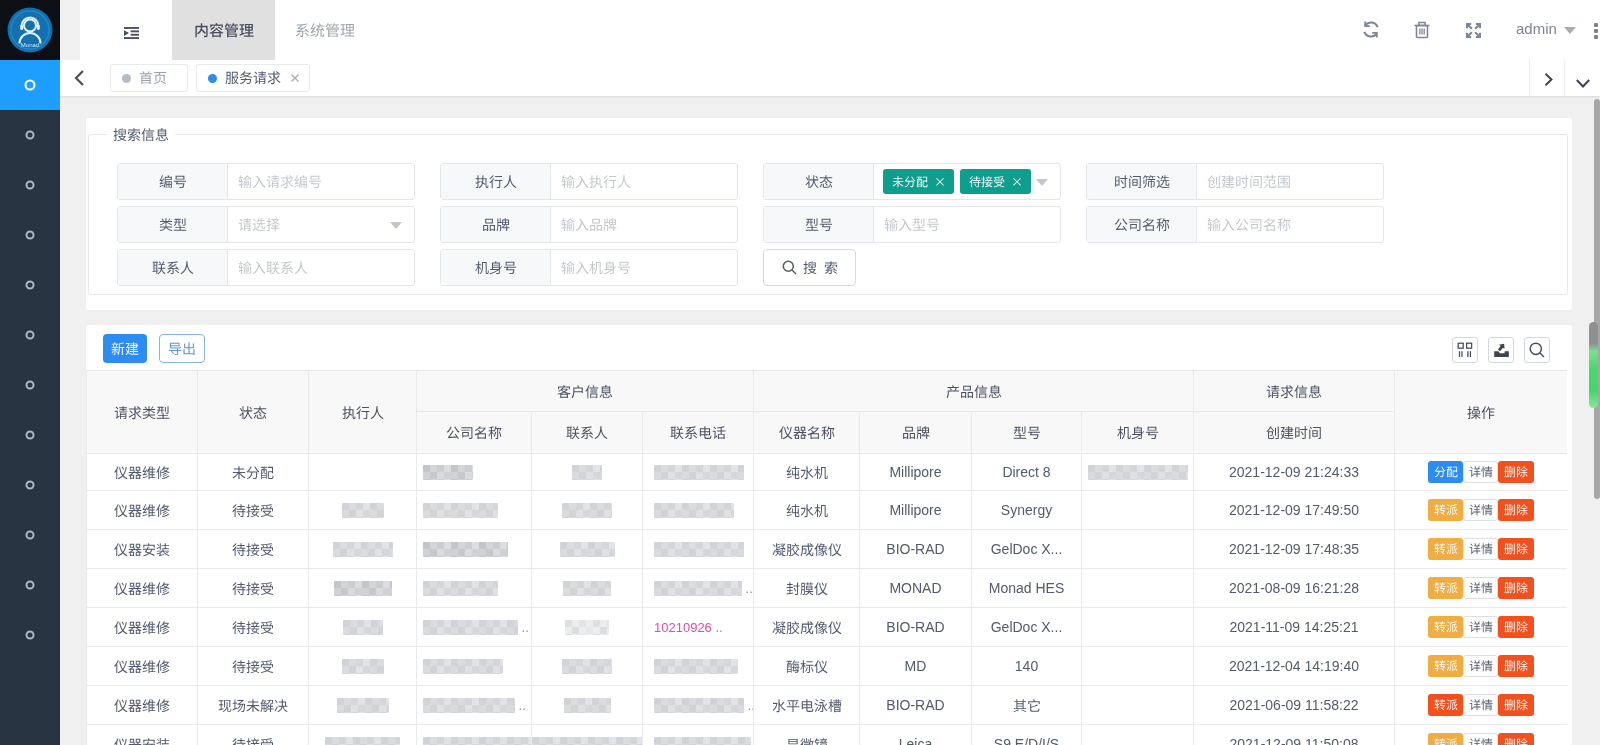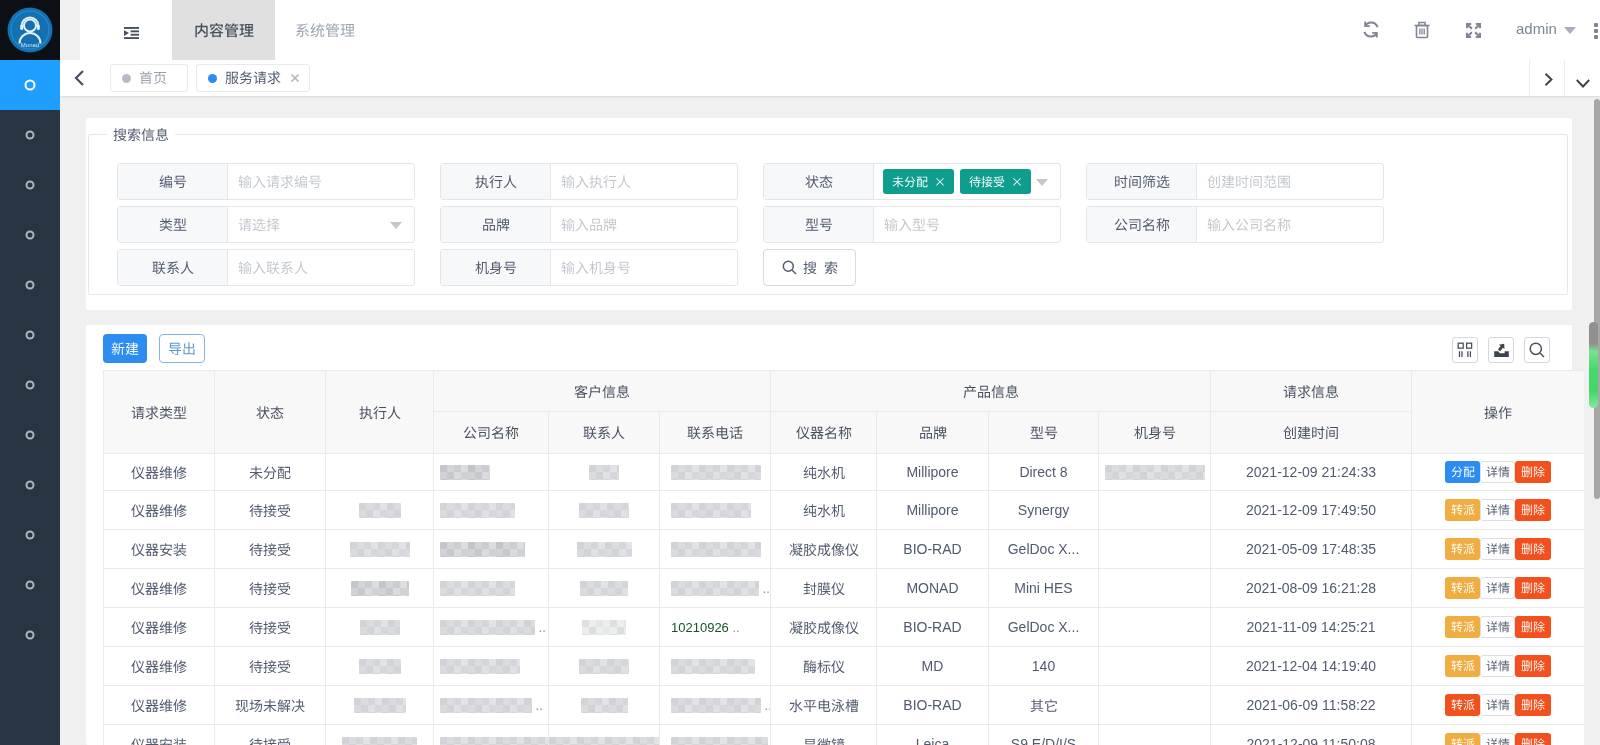--- a/index.html
+++ b/index.html
@@ -601,21 +601,21 @@
             <path d="M7.5 9 L7.5 4.6 L5.4 4.6 L8.9 0.6 L12.4 4.6 L10.3 4.6 L10.3 9 Z" fill="#3d4450"></path>
           </g>
         </svg>
       </div>
       <div class="ibtn" style="left:1438px;">
         <svg width="16" height="16" viewBox="0 0 16 16" fill="none" stroke="#495060" stroke-width="1.5">
           <circle cx="6.8" cy="6.8" r="5.6"></circle>
           <path d="M11 11 L15 15"></path>
         </svg>
       </div>
-      <div class="abs" style="left:17px;top:45px;width:1481px;height:375px;overflow:hidden;">
+      <div class="abs" style="left:0;top:45px;width:1481px;height:375px;overflow:hidden;">
         <table>
           <colgroup>
             <col style="width:111px">
             <col style="width:111px">
             <col style="width:108px">
             <col style="width:115px">
             <col style="width:111px">
             <col style="width:111px">
             <col style="width:106px">
             <col style="width:112px">
@@ -909,21 +909,21 @@
                     <use href="#g78" x="0"></use>
                     <use href="#g79" x="1000"></use>
                     <use href="#g80" x="2000"></use>
                     <use href="#g81" x="3000"></use>
                     <use href="#g64" x="4000"></use>
                   </g>
                 </svg></td>
               <td>BIO-RAD</td>
               <td>GelDoc X...</td>
               <td></td>
-              <td>2021-05-09 17:48:35</td>
+              <td>2021-12-09 17:48:35</td>
               <td>
                 <div class="ag">
                   <span class="ab" style="background:#f0ad42">
                     <svg class="t" width="24" height="12" viewBox="0 0 24 12">
                       <g fill="#ffffff" transform="translate(0,10.3) scale(0.012000,-0.012000)">
                         <use href="#g74" x="0"></use>
                         <use href="#g75" x="1000"></use>
                       </g>
                     </svg>
                   </span>
@@ -975,21 +975,21 @@
                   <rect width="88" height="15" fill="url(#mzp)"></rect>
                 </svg><span style="color:#8b929c;font-size:13px"> ..</span></td>
               <td><svg class="t" width="42" height="14" viewBox="0 0 42 14">
                   <g fill="#515a6e" transform="translate(0,12.0) scale(0.014000,-0.014000)">
                     <use href="#g82" x="0"></use>
                     <use href="#g83" x="1000"></use>
                     <use href="#g64" x="2000"></use>
                   </g>
                 </svg></td>
               <td>MONAD</td>
-              <td>Mini HES</td>
+              <td>Monad HES</td>
               <td></td>
               <td>2021-08-09 16:21:28</td>
               <td>
                 <div class="ag">
                   <span class="ab" style="background:#f0ad42">
                     <svg class="t" width="24" height="12" viewBox="0 0 24 12">
                       <g fill="#ffffff" transform="translate(0,10.3) scale(0.012000,-0.012000)">
                         <use href="#g74" x="0"></use>
                         <use href="#g75" x="1000"></use>
                       </g>
@@ -1032,21 +1032,21 @@
                 </svg></td>
               <td><svg class="t" width="40" height="15" style="border-radius:1px">
                   <rect width="40" height="15" fill="url(#mzp)"></rect>
                 </svg></td>
               <td style="text-align:left;padding-left:6px"><svg class="t" width="95" height="15" style="border-radius:1px">
                   <rect width="95" height="15" fill="url(#mzp)"></rect>
                 </svg><span style="color:#8b929c;font-size:13px"> ..</span></td>
               <td><svg class="t" width="44" height="15" style="border-radius:1px">
                   <rect width="44" height="15" fill="url(#mzl)"></rect>
                 </svg></td>
-              <td style="text-align:left;padding-left:11px"><span style="font-size:13px;color:#14532d">10210926</span><span style="color:#8b929c;font-size:13px"> ..</span></td>
+              <td style="text-align:left;padding-left:11px"><span style="font-size:13px;color:#ec4899">10210926</span><span style="color:#8b929c;font-size:13px"> ..</span></td>
               <td><svg class="t" width="70" height="14" viewBox="0 0 70 14">
                   <g fill="#515a6e" transform="translate(0,12.0) scale(0.014000,-0.014000)">
                     <use href="#g78" x="0"></use>
                     <use href="#g79" x="1000"></use>
                     <use href="#g80" x="2000"></use>
                     <use href="#g81" x="3000"></use>
                     <use href="#g64" x="4000"></use>
                   </g>
                 </svg></td>
               <td>BIO-RAD</td>

